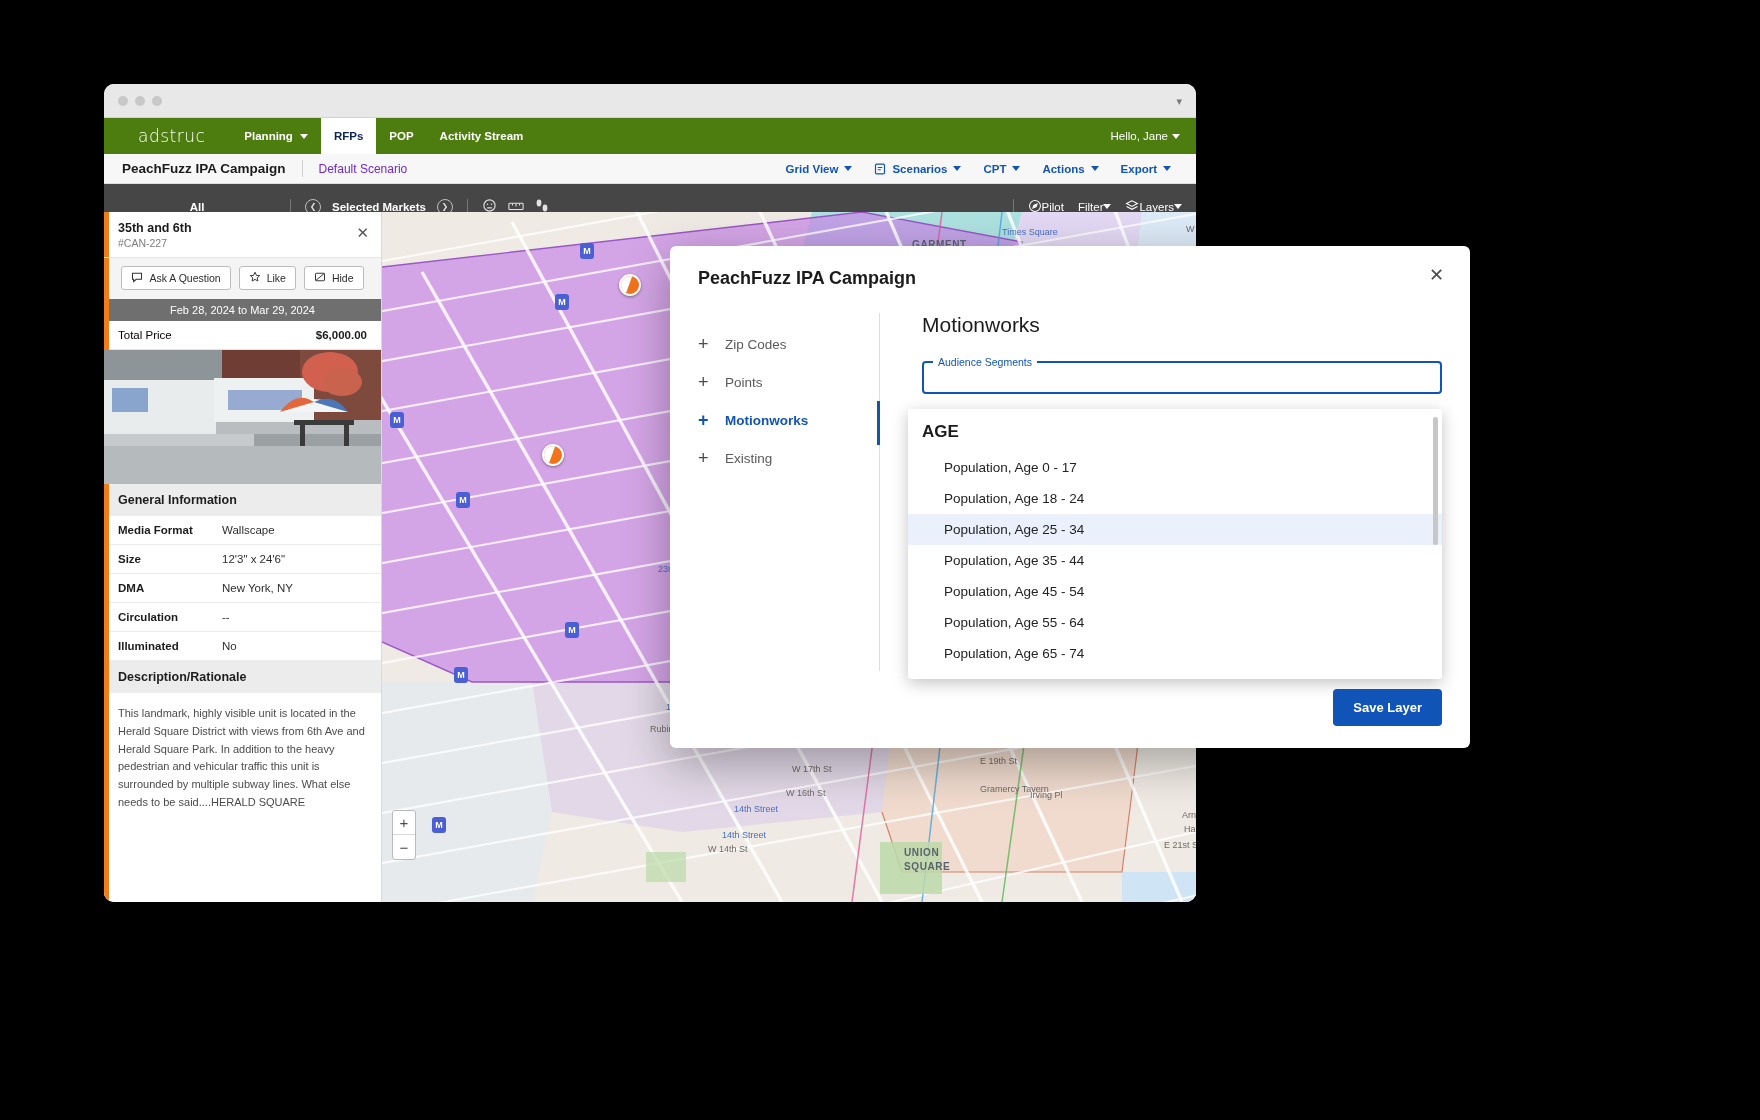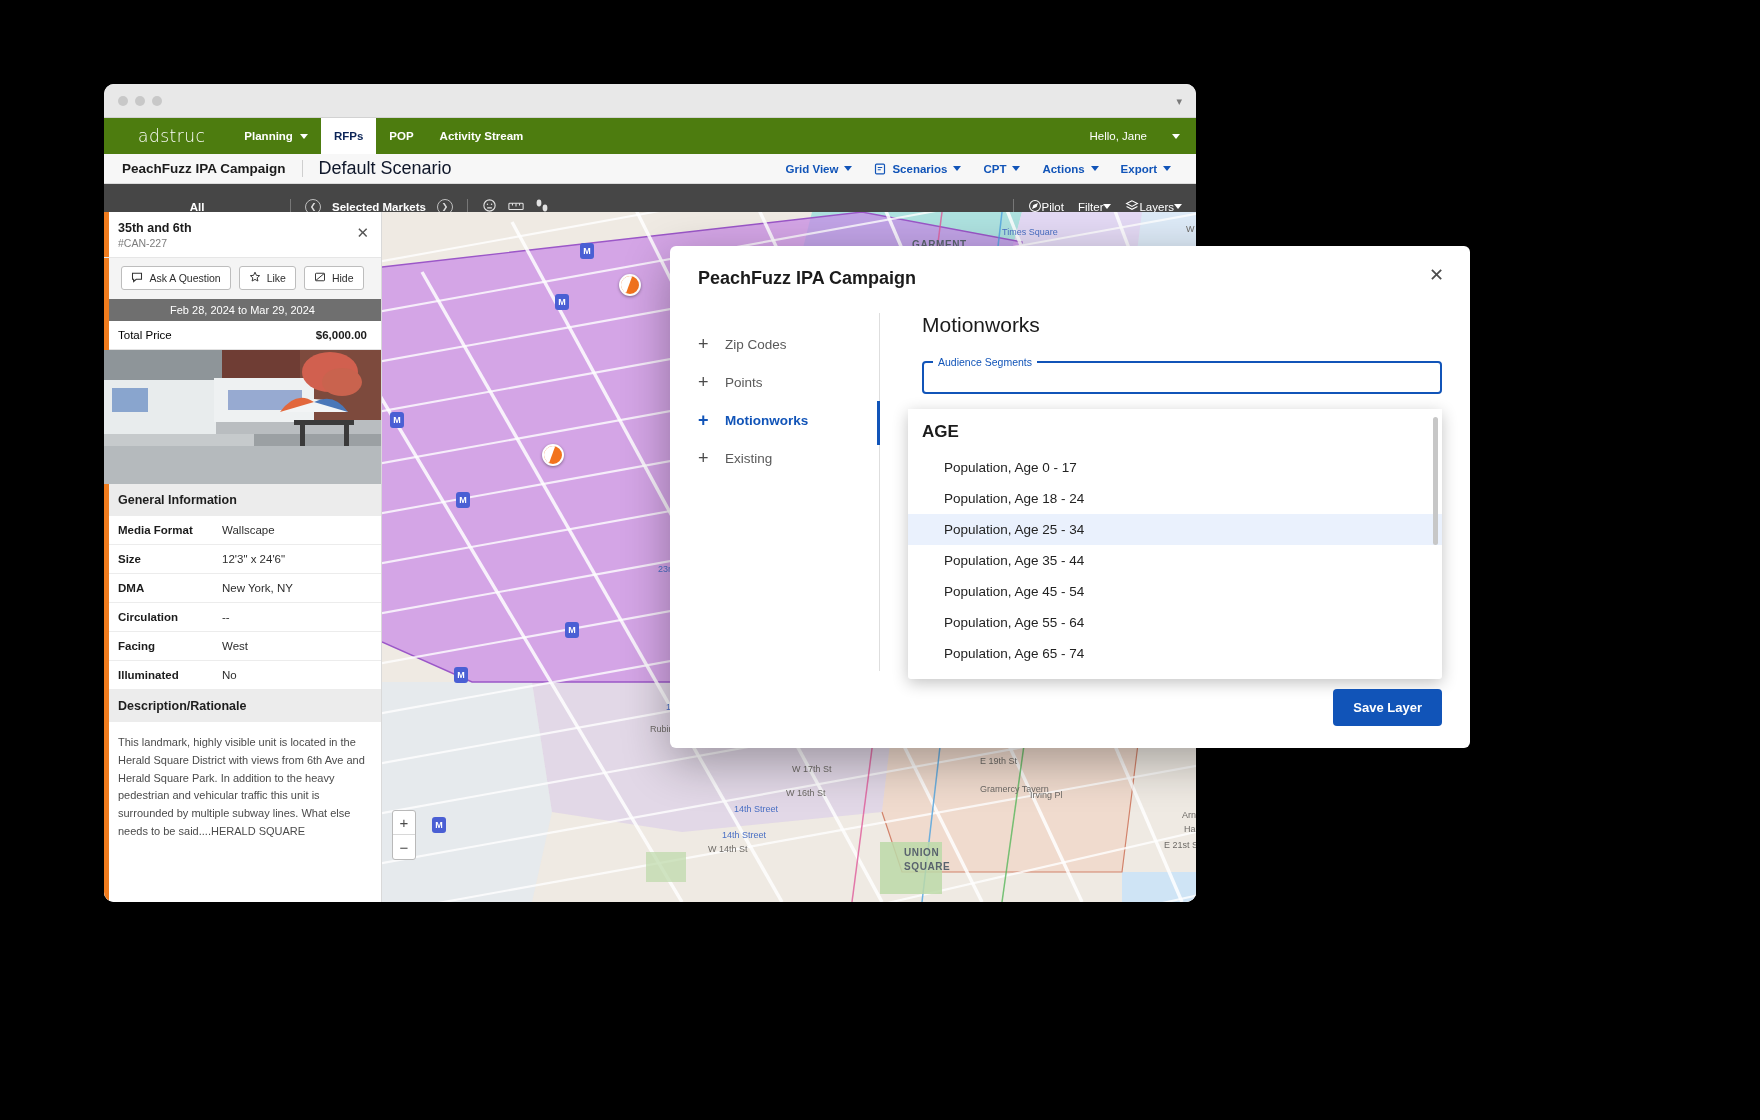--- a/index.html
+++ b/index.html
@@ -48,32 +48,32 @@
   }
   .navitem {
     display: flex; align-items: center; gap: 7px;
     color: #fff; font-size: 11.5px; font-weight: bold;
     padding: 0 13px; cursor: pointer;
   }
   .navitem.active { background: #ffffff; color: #0b2457; }
   .caret-d { width: 0; height: 0; border-left: 4px solid transparent;
              border-right: 4px solid transparent; border-top: 5px solid currentColor; }
   .nav-right {
-    margin-left: auto; display: flex; align-items: center; gap: 25px;
+    margin-left: auto; display: flex; align-items: center; gap: 4px;
     color: #fff; font-size: 11.5px; padding-right: 16px;
   }
 
   
   .subbar {
     height: 30px; background: #f7f7f7; border-bottom: 1px solid #dcdcdc;
     display: flex; align-items: center; padding-left: 18px;
   }
   .camp-title { font-size: 13.5px; font-weight: bold; color: #1b1b1b; }
   .vdiv { width: 1px; height: 17px; background: #cfcfcf; margin: 0 16px; }
-  .scenario-name { font-size: 18px; color: #0f172a; }
+  .scenario-name { font-size: 12px; color: #6d28d9; }
   .subbar-right { margin-left: auto; display: flex; align-items: center; padding-right: 14px; }
   .sb-item {
     display: flex; align-items: center; gap: 6px;
     color: #1154b8; font-size: 11.5px; font-weight: bold;
     padding: 0 11px; cursor: pointer; white-space: nowrap;
   }
   .sb-icon { color: #1154b8; display: flex; }
 
   
   .darkbar {
@@ -429,24 +429,20 @@
         <span class="lp-k">Size</span>
         <span class="lp-v">12'3" x 24'6"</span>
       </div>
       <div class="lp-row">
         <span class="lp-k">DMA</span>
         <span class="lp-v">New York, NY</span>
       </div>
       <div class="lp-row">
         <span class="lp-k">Circulation</span>
         <span class="lp-v">--</span>
-      </div>
-      <div class="lp-row">
-        <span class="lp-k">Facing</span>
-        <span class="lp-v">West</span>
       </div>
       <div class="lp-row">
         <span class="lp-k">Illuminated</span>
         <span class="lp-v">No</span>
       </div>
 
       <div class="lp-sect">Description/Rationale</div>
       <div class="lp-desc">This landmark, highly visible unit is located in the Herald Square District with views from 6th Ave and Herald Square Park. In addition to the heavy pedestrian and vehicular traffic this unit is surrounded by multiple subway lines. What else needs to be said....HERALD SQUARE</div>
     </div>
 

